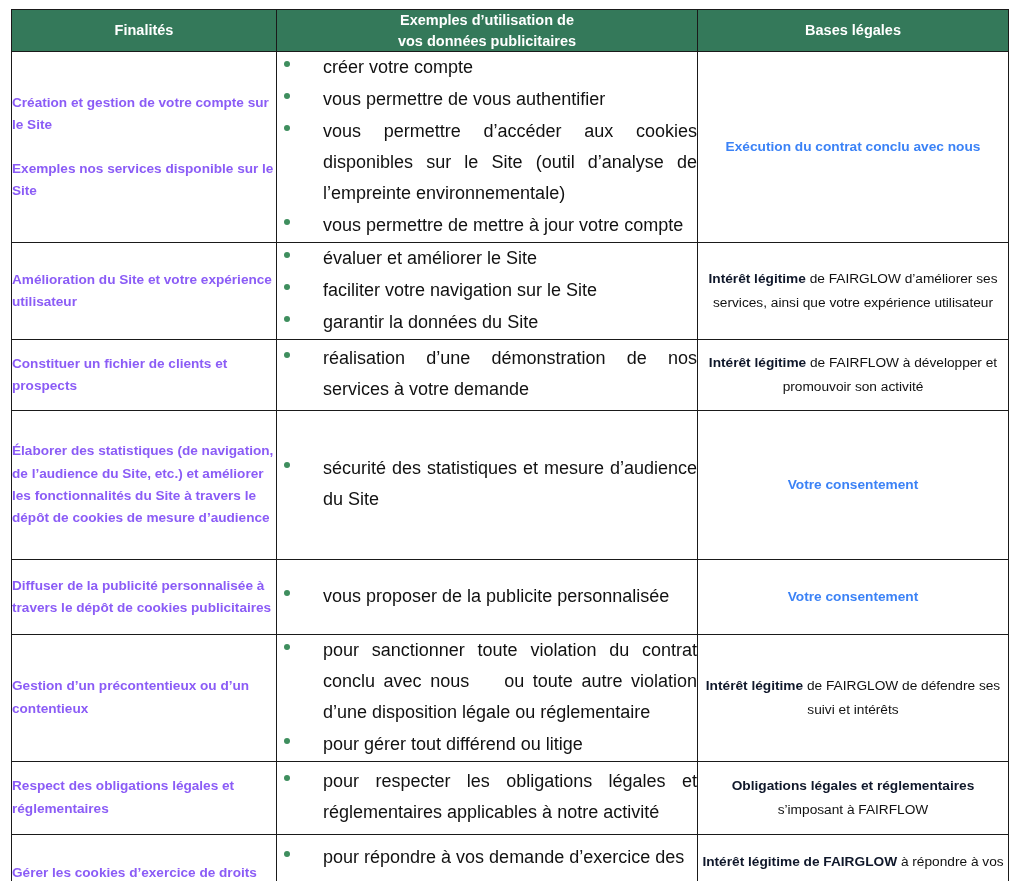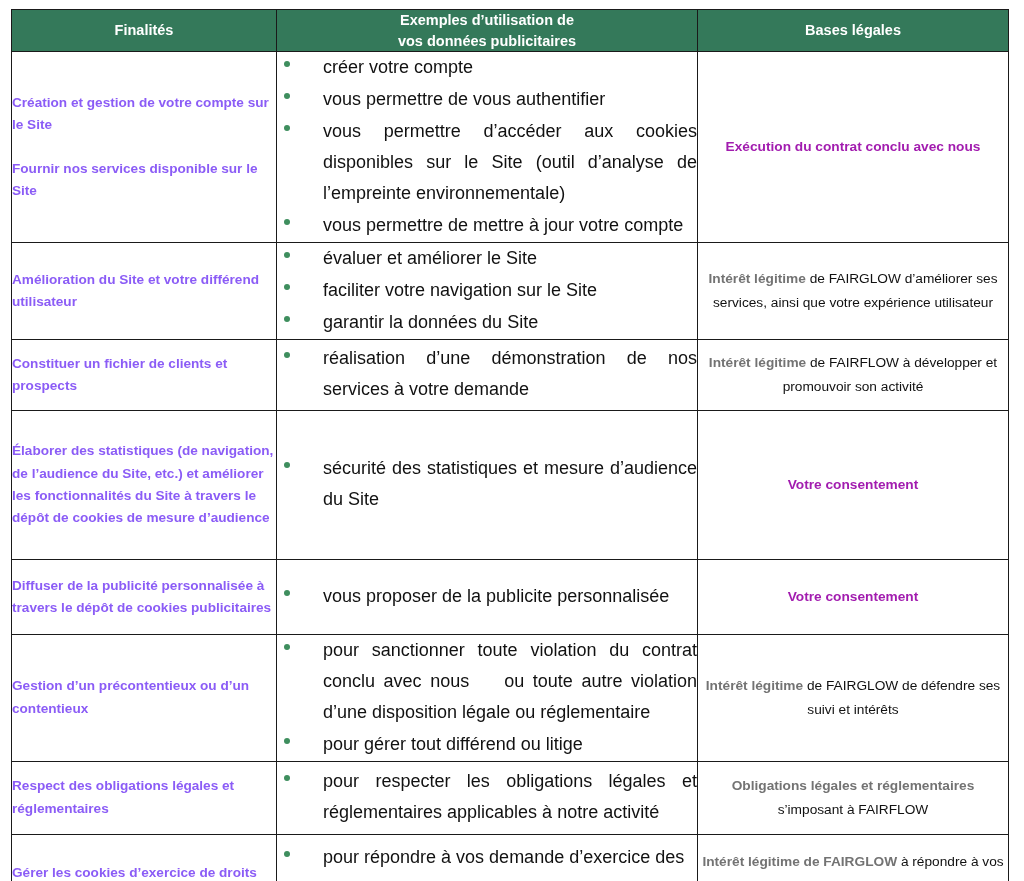--- a/index.html
+++ b/index.html
@@ -98,25 +98,25 @@
 
   
   td.basis {
     text-align: center;
     font-size: 13.7px;
     color: #111111;
     line-height: 1.72;
     padding: 8px 10px;
   }
   td.basis .green {
-    color: #737373;
+    color: #0f172a;
     font-weight: bold;
   }
   td.basis .allgreen {
-    color: #a21caf;
+    color: #3b82f6;
     font-weight: bold;
   }
 
   
   tr.r1 td { height: 170px; }
   tr.r2 td { height: 81px; }
   tr.r3 td { height: 70px; }
   tr.r4 td { height: 148px; }
   tr.r5 td { height: 74px; }
   tr.r6 td { height: 100px; }
@@ -149,38 +149,38 @@
         </th>
       </tr>
     </thead>
 
     <tbody>
 
       <tr class="r1">
         <td class="purpose">
           <span class="p-block">Création et gestion de votre compte sur le Site</span>
           <span class="p-gap"></span>
-          <span class="p-block">Fournir nos services disponible sur le Site</span>
+          <span class="p-block">Exemples nos services disponible sur le Site</span>
         </td>
         <td class="examples">
           <ul class="ex-list">
             <li class="nojust"><span class="bullet"></span><span>créer votre compte</span></li>
             <li class="nojust"><span class="bullet"></span><span>vous permettre de vous authentifier</span></li>
             <li><span class="bullet"></span><span> vous permettre d’accéder aux cookies disponibles sur le Site (outil d’analyse de l’empreinte environnementale)</span></li>
             <li class="nojust"><span class="bullet"></span><span>vous permettre de mettre à jour votre compte</span></li>
           </ul>
         </td>
         <td class="basis">
           <span class="allgreen">Exécution du contrat conclu avec nous</span>
         </td>
       </tr>
 
       <tr class="r2">
         <td class="purpose">
-          <span class="p-block">Amélioration du Site et votre différend utilisateur</span>
+          <span class="p-block">Amélioration du Site et votre expérience utilisateur</span>
         </td>
         <td class="examples">
           <ul class="ex-list">
             <li class="nojust"><span class="bullet"></span><span>évaluer et améliorer le Site</span></li>
             <li class="nojust"><span class="bullet"></span><span>faciliter votre navigation sur le Site</span></li>
             <li class="nojust"><span class="bullet"></span><span> garantir la données du Site</span></li>
           </ul>
         </td>
         <td class="basis">
           <span class="green">Intérêt légitime</span><span> de FAIRGLOW d’améliorer ses services, ainsi que votre expérience utilisateur</span>

